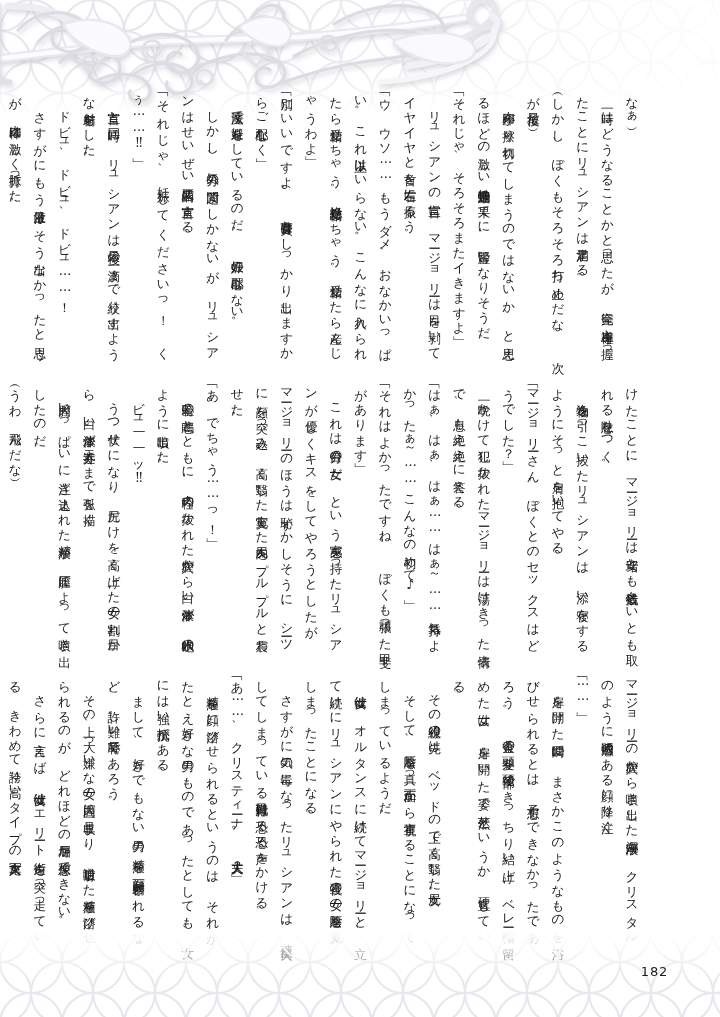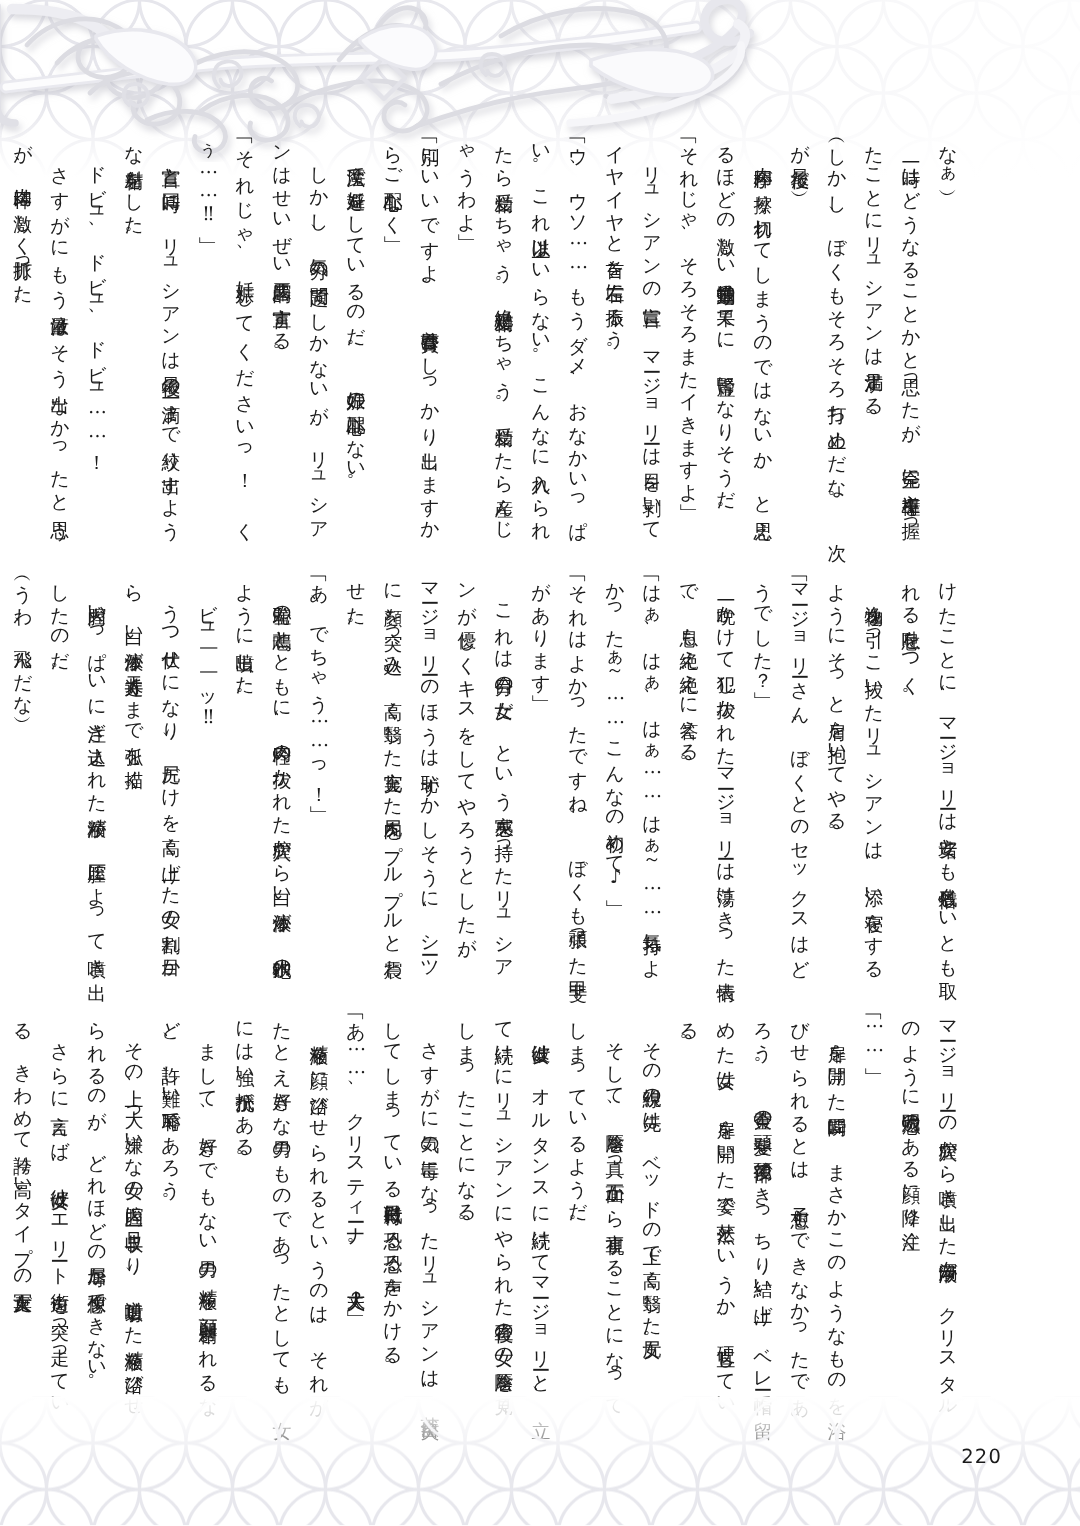--- a/index.html
+++ b/index.html
@@ -274,15 +274,15 @@
             <circle cx="62" cy="62" r="31"></circle>
             <circle cx="31" cy="31" r="31"></circle>
           </g>
         </pattern>
       </defs>
       <rect x="0" y="0" width="720" height="106" fill="url(#latBot)"></rect>
     </svg>
   </div>
   <div class="fade-bottom"></div>
 
-  <div class="folio">220</div>
+  <div class="folio">182</div>
 
 </div>
 
 </body></html>

